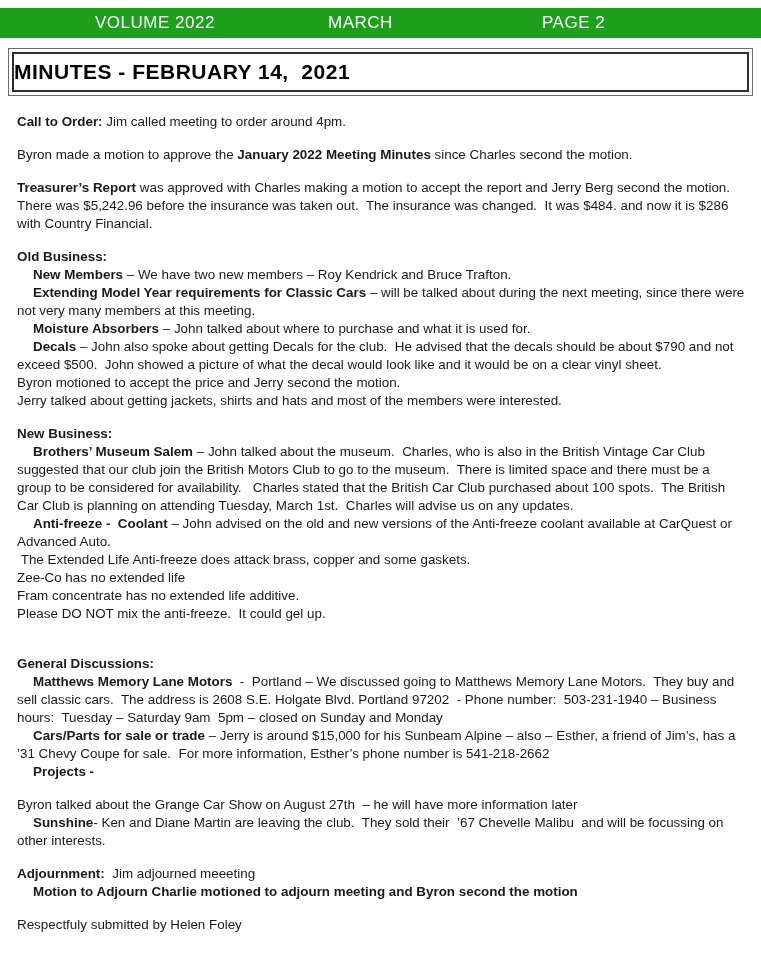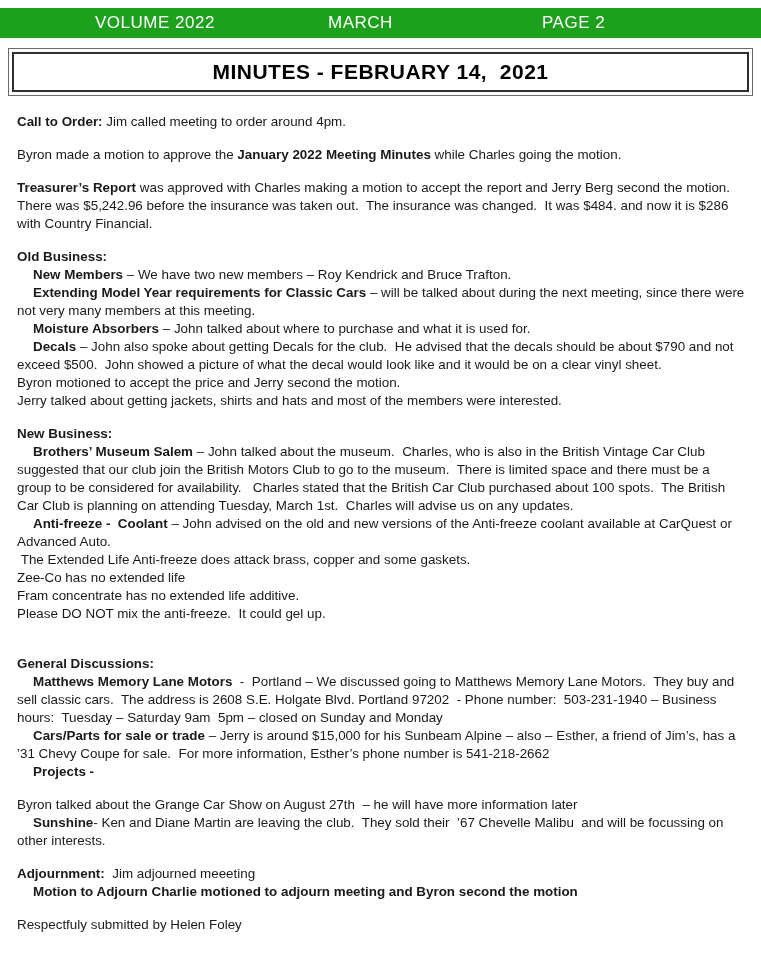--- a/index.html
+++ b/index.html
@@ -32,21 +32,20 @@
   .title-box-outer{
     margin:10px 8px 0 8px;
     border:1px solid #6a6a6a;
     padding:3px;
     background:#ffffff;
   }
   .title-box-inner{
     border:2px solid #2e2e2e;
     height:36px;
     line-height:36px;
-    text-align:center;
   }
   .page-title{
     font-weight:bold;
     font-size:21px;
     color:#000000;
     letter-spacing:0.5px;
     white-space:pre;
   }
   .doc-body{
     padding:17px 14px 0 17px;
@@ -74,21 +73,21 @@
   </div>
 
   <div class="title-box-outer">
     <div class="title-box-inner">
       <span class="page-title">MINUTES - FEBRUARY 14,  2021</span>
     </div>
   </div>
 
   <div class="doc-body">
       <div class="para mb1"><span class="bold">Call to Order: </span><span>Jim called meeting to order around 4pm.</span></div>
-      <div class="para mb1"><span>Byron made a motion to approve the </span><span class="bold">January 2022 Meeting Minutes</span><span> while Charles going the motion.</span></div>
+      <div class="para mb1"><span>Byron made a motion to approve the </span><span class="bold">January 2022 Meeting Minutes</span><span> since Charles second the motion.</span></div>
       <div class="para mb1"><span class="bold">Treasurer’s Report</span><span> was approved with Charles making a motion to accept the report and Jerry Berg second the motion.  There was $5,242.96 before the insurance was taken out.  The insurance was changed.  It was $484. and now it is $286 with Country Financial.</span></div>
       <div class="para"><span class="bold">Old Business:</span></div>
       <div class="para ind"><span class="bold">New Members</span><span> – We have two new members – Roy Kendrick and Bruce Trafton.</span></div>
       <div class="para ind"><span class="bold">Extending Model Year requirements for Classic Cars</span><span> – will be talked about during the next meeting, since there were not very many members at this meeting.</span></div>
       <div class="para ind"><span class="bold">Moisture Absorbers</span><span> – John talked about where to purchase and what it is used for.</span></div>
       <div class="para ind"><span class="bold">Decals</span><span> – John also spoke about getting Decals for the club.  He advised that the decals should be about $790 and not exceed $500.  John showed a picture of what the decal would look like and it would be on a clear vinyl sheet.</span></div>
       <div class="para"><span>Byron motioned to accept the price and Jerry second the motion.</span></div>
       <div class="para mb1"><span>Jerry talked about getting jackets, shirts and hats and most of the members were interested.</span></div>
       <div class="para"><span class="bold">New Business:</span></div>
       <div class="para ind"><span class="bold">Brothers’ Museum Salem</span><span> – John talked about the museum.  Charles, who is also in the British Vintage Car Club suggested that our club join the British Motors Club to go to the museum.  There is limited space and there must be a group to be considered for availability.   Charles stated that the British Car Club purchased about 100 spots.  The British Car Club is planning on attending Tuesday, March 1st.  Charles will advise us on any updates.</span></div>

